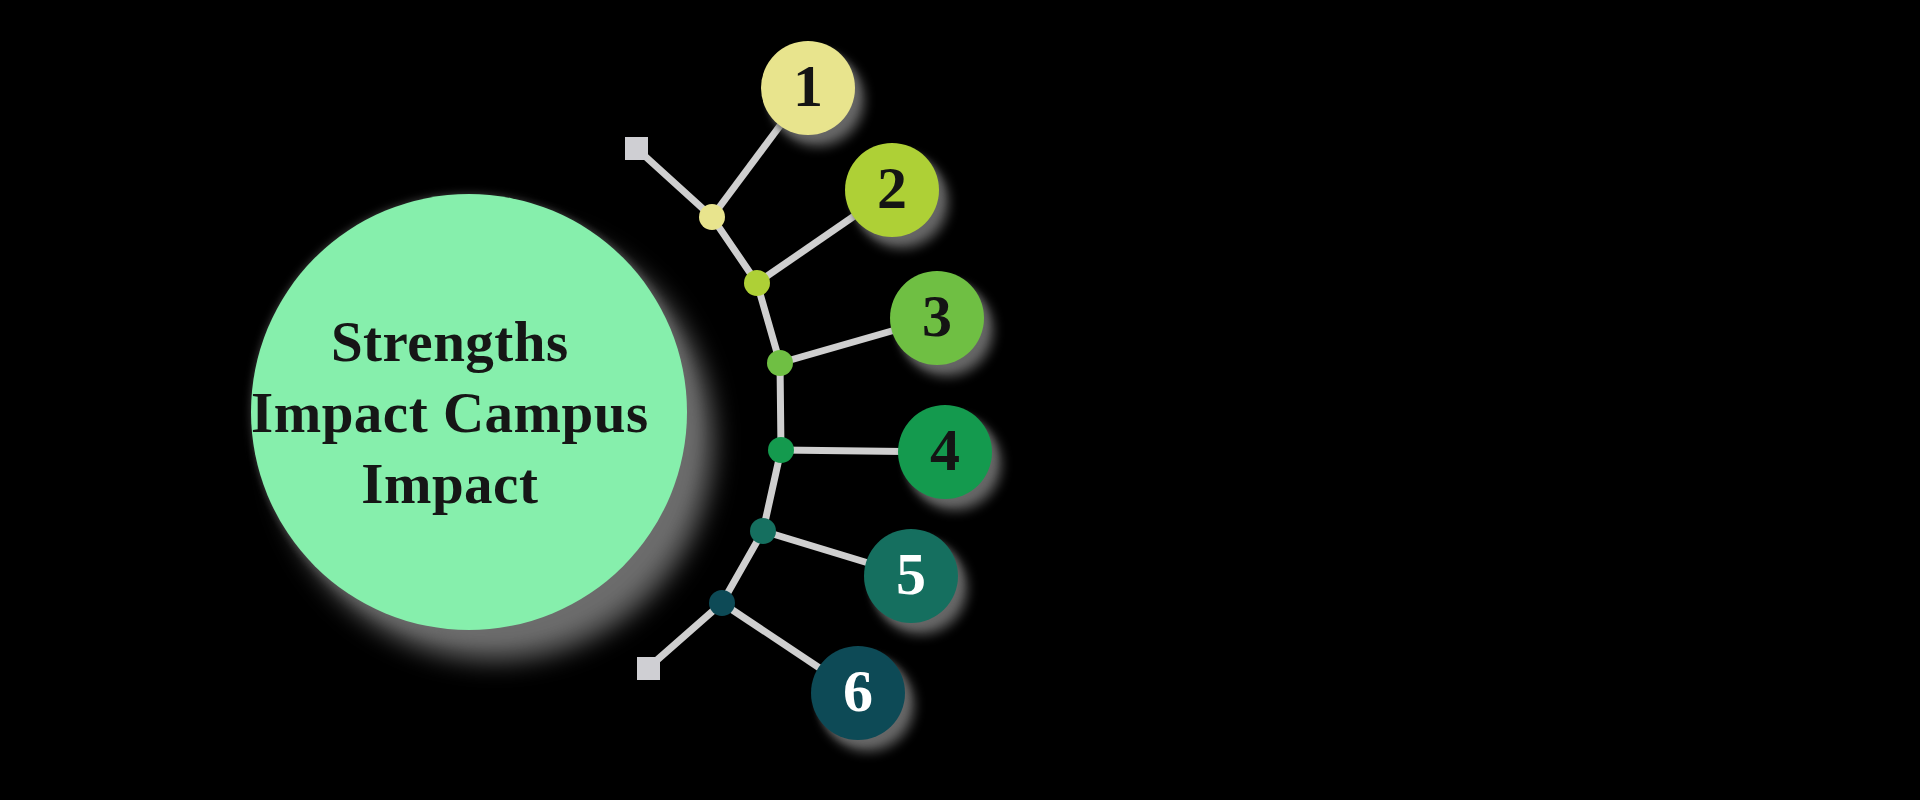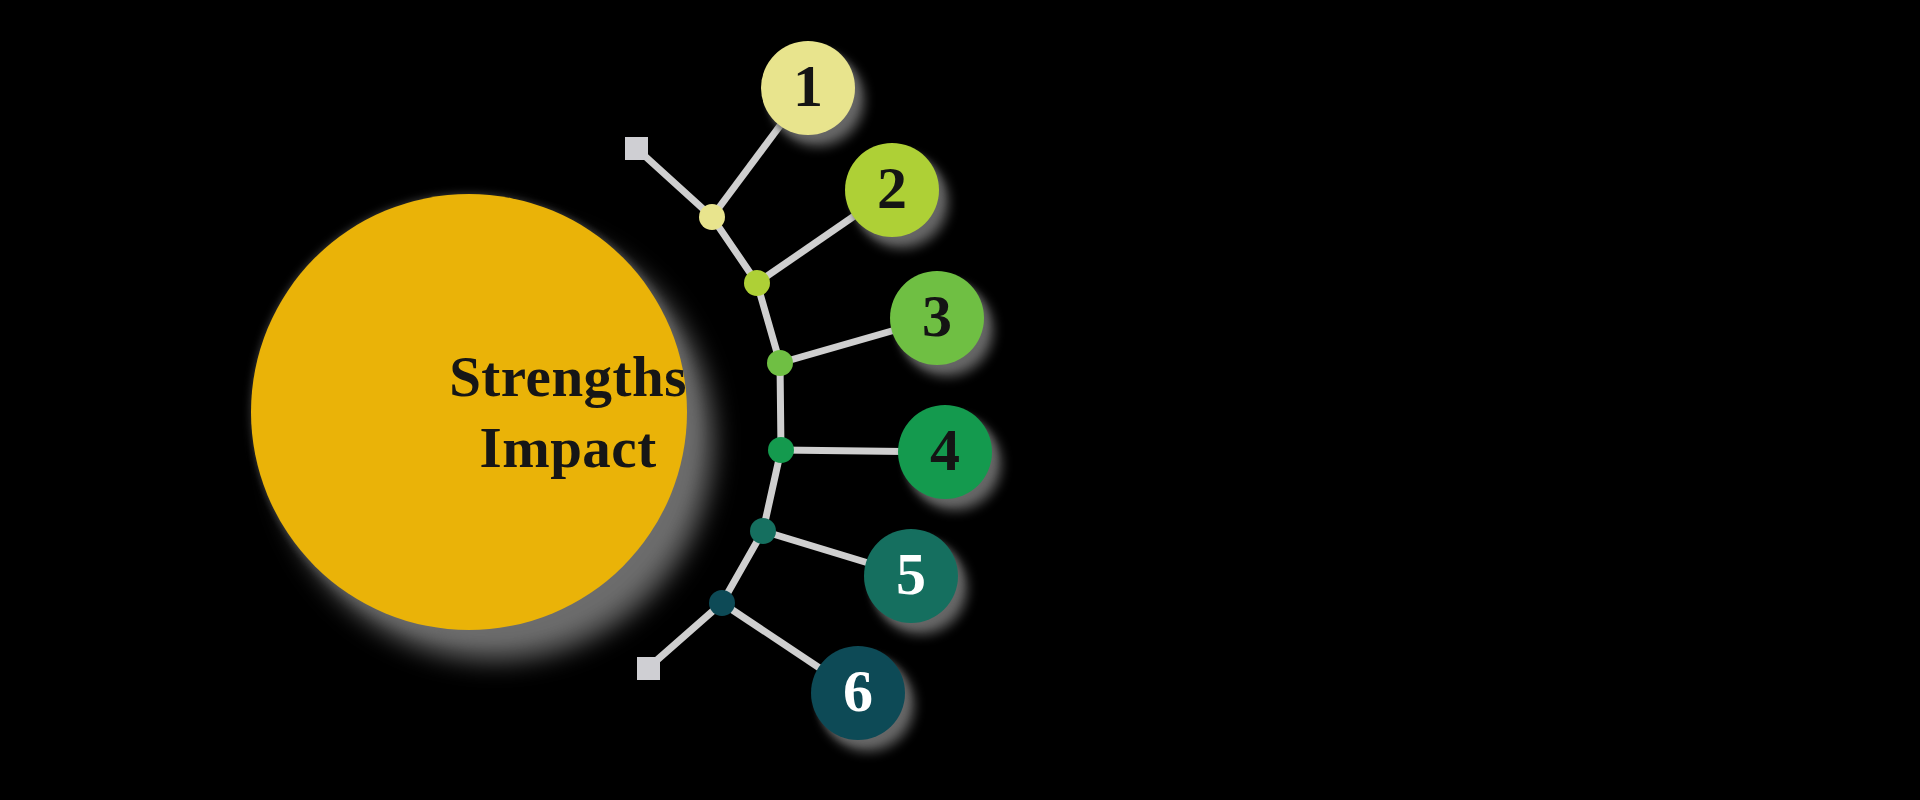--- a/index.html
+++ b/index.html
@@ -8,25 +8,25 @@
     width:1920px;height:800px;
     background:#000000;
     overflow:hidden;
     font-family:"Liberation Serif", serif;
   }
   .connector-svg{position:absolute;left:0;top:0;width:1920px;height:800px;}
   .hub-circle{
     position:absolute;
     left:251px;top:194px;width:436px;height:436px;
     border-radius:50%;
-    background:#eab308;
+    background:#86efac;
     box-shadow: 26px 30px 26px rgba(120,120,120,0.85),
                 12px 14px 12px rgba(45,45,45,0.95),
                 0 0 8px rgba(190,190,190,0.35);
-    display:flex;align-items:center;justify-content:flex-end;
+    display:flex;align-items:center;justify-content:flex-start;
     z-index:3;
   }
   .hub-title{
     text-align:center;
     font-weight:700;
     font-size:57px;
     line-height:71px;
     color:#161616;
     letter-spacing:0.5px;
   }
@@ -74,20 +74,21 @@
   <div class="node-dot" style="left: 699px; top: 204px; background-color: rgb(232, 228, 141);"></div>
   <div class="node-dot" style="left: 744px; top: 270px; background-color: rgb(174, 208, 54);"></div>
   <div class="node-dot" style="left: 767px; top: 350px; background-color: rgb(111, 191, 67);"></div>
   <div class="node-dot" style="left: 768px; top: 437px; background-color: rgb(20, 154, 78);"></div>
   <div class="node-dot" style="left: 750px; top: 518px; background-color: rgb(21, 111, 95);"></div>
   <div class="node-dot" style="left: 709px; top: 590px; background-color: rgb(13, 74, 86);"></div>
 
   <div class="hub-circle">
     <div class="hub-title">
       <span>Strengths</span>
+      <span>Impact Campus</span>
       <span>Impact</span>
     </div>
   </div>
 
   <div class="step-circle" style="left: 761px; top: 41px; background-color: rgb(232, 228, 141);">
     <span class="step-number" style="color: rgb(20, 20, 20);">1</span>
   </div>
   <div class="step-circle" style="left: 845px; top: 143px; background-color: rgb(174, 208, 54);">
     <span class="step-number" style="color: rgb(20, 20, 20);">2</span>
   </div>

